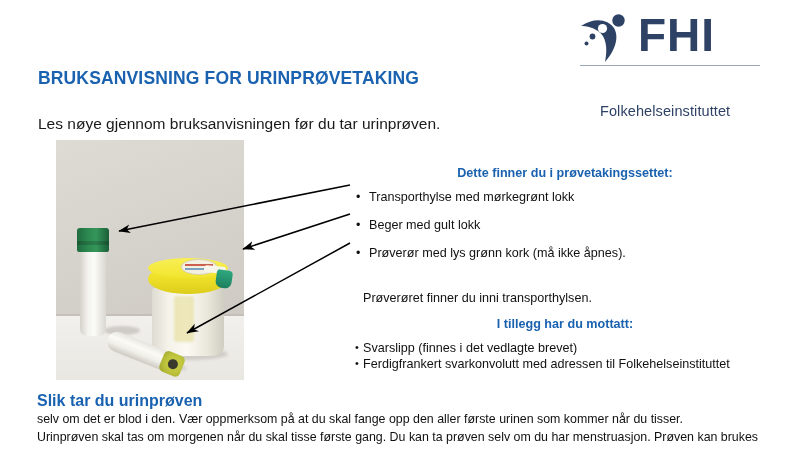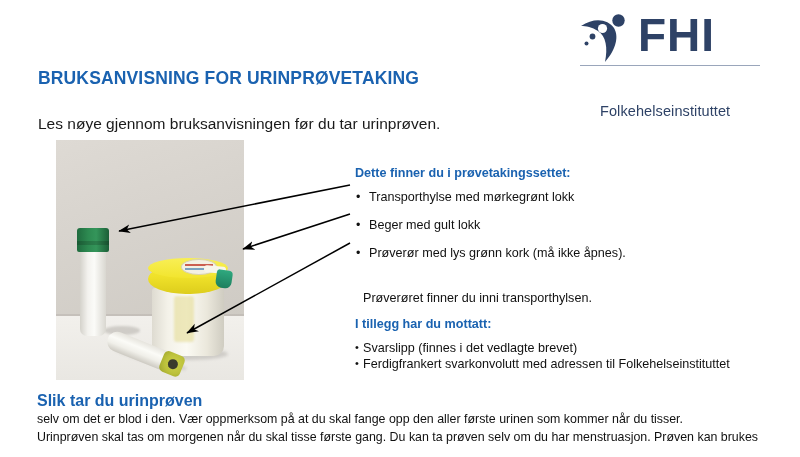--- a/index.html
+++ b/index.html
@@ -253,20 +253,21 @@
     left: 355px;
     top: 166px;
     width: 420px;
   }
   .co-head {
     font-size: 12.6px;
     font-weight: bold;
     color: #1a62b0;
     line-height: 1.2;
     white-space: nowrap;
+    text-align: center;
   }
   .co-item {
     font-size: 12.6px;
     color: #111111;
     line-height: 1.25;
     white-space: nowrap;
   }
   .co-bullet-row{
     display: block;
     position: relative;

